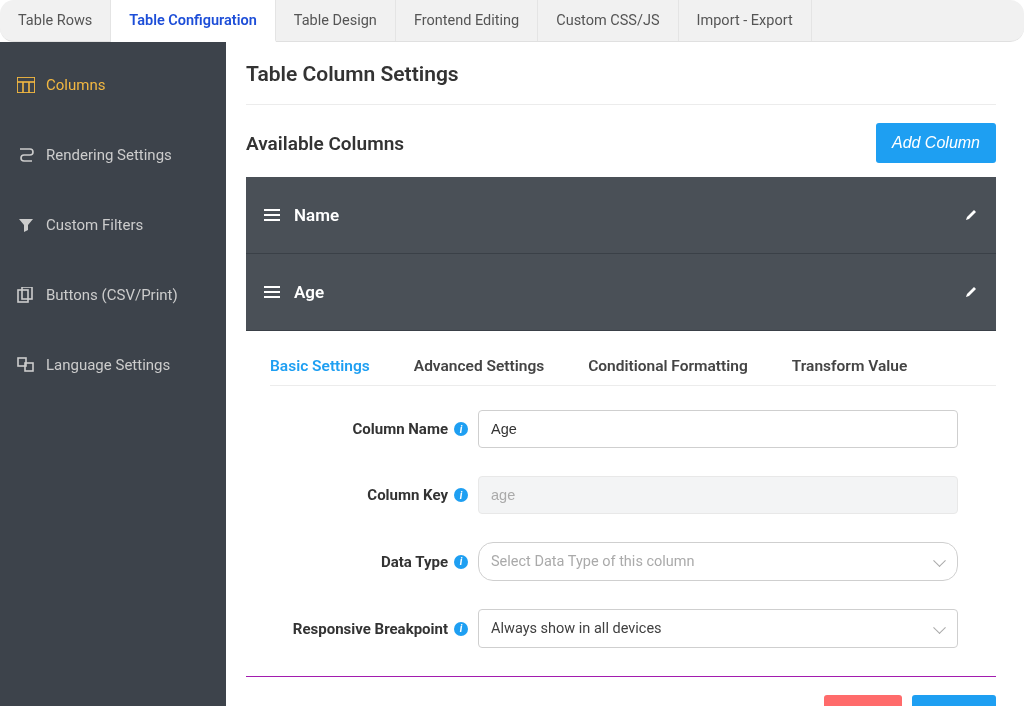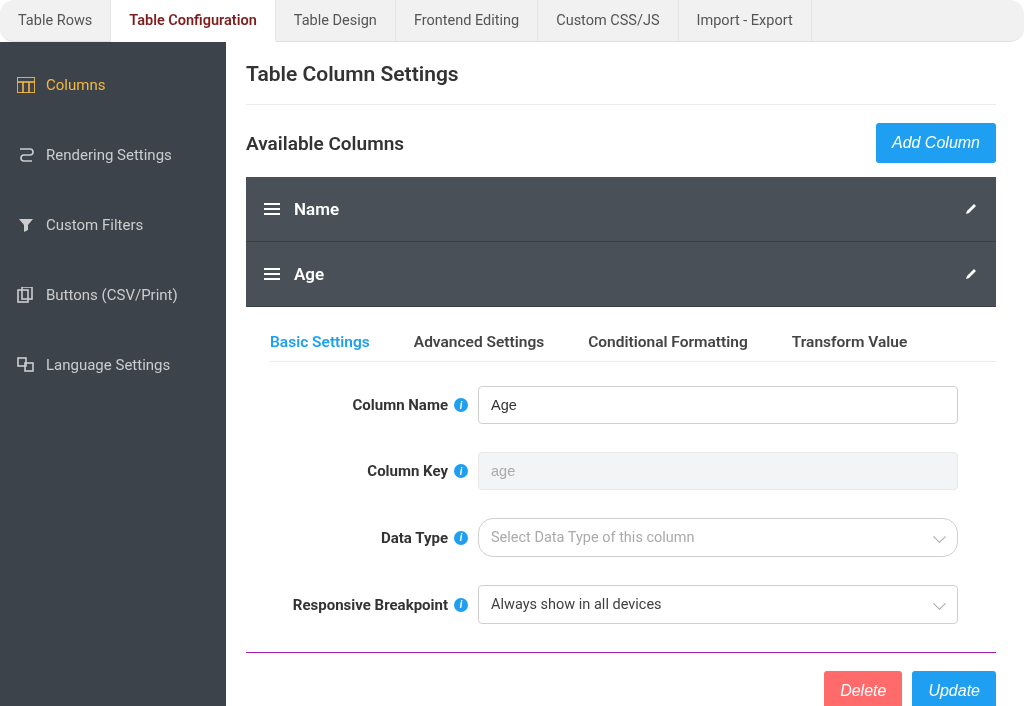--- a/index.html
+++ b/index.html
@@ -25,21 +25,21 @@
     padding: 10px 18px;
     color: #555;
     font-size: 14.5px;
     cursor: pointer;
     border-right: 1px solid #e4e4e4;
     display: flex;
     align-items: center;
   }
   .top-tab.active {
     background: #fff;
-    color: #7f1d1d;
+    color: #1d4ed8;
     font-weight: 600;
     border-bottom: 2px solid #fff;
     margin-bottom: -1px;
   }
 
   
   .layout {
     display: flex;
     height: calc(706px - 42px);
   }
@@ -109,21 +109,21 @@
   .btn-primary { background: #1e9ff2; }
   .btn-danger  { background: #ff6b6b; }
 
   
   .column-row {
     background: #4a5057;
     color: #fff;
     display: flex;
     align-items: center;
     justify-content: space-between;
-    padding: 22px 18px;
+    padding: 28px 18px;
     border-bottom: 1px solid #3a4047;
     cursor: pointer;
   }
   .column-row .left {
     display: flex;
     align-items: center;
     gap: 14px;
     font-size: 17px;
     font-weight: 600;
   }

